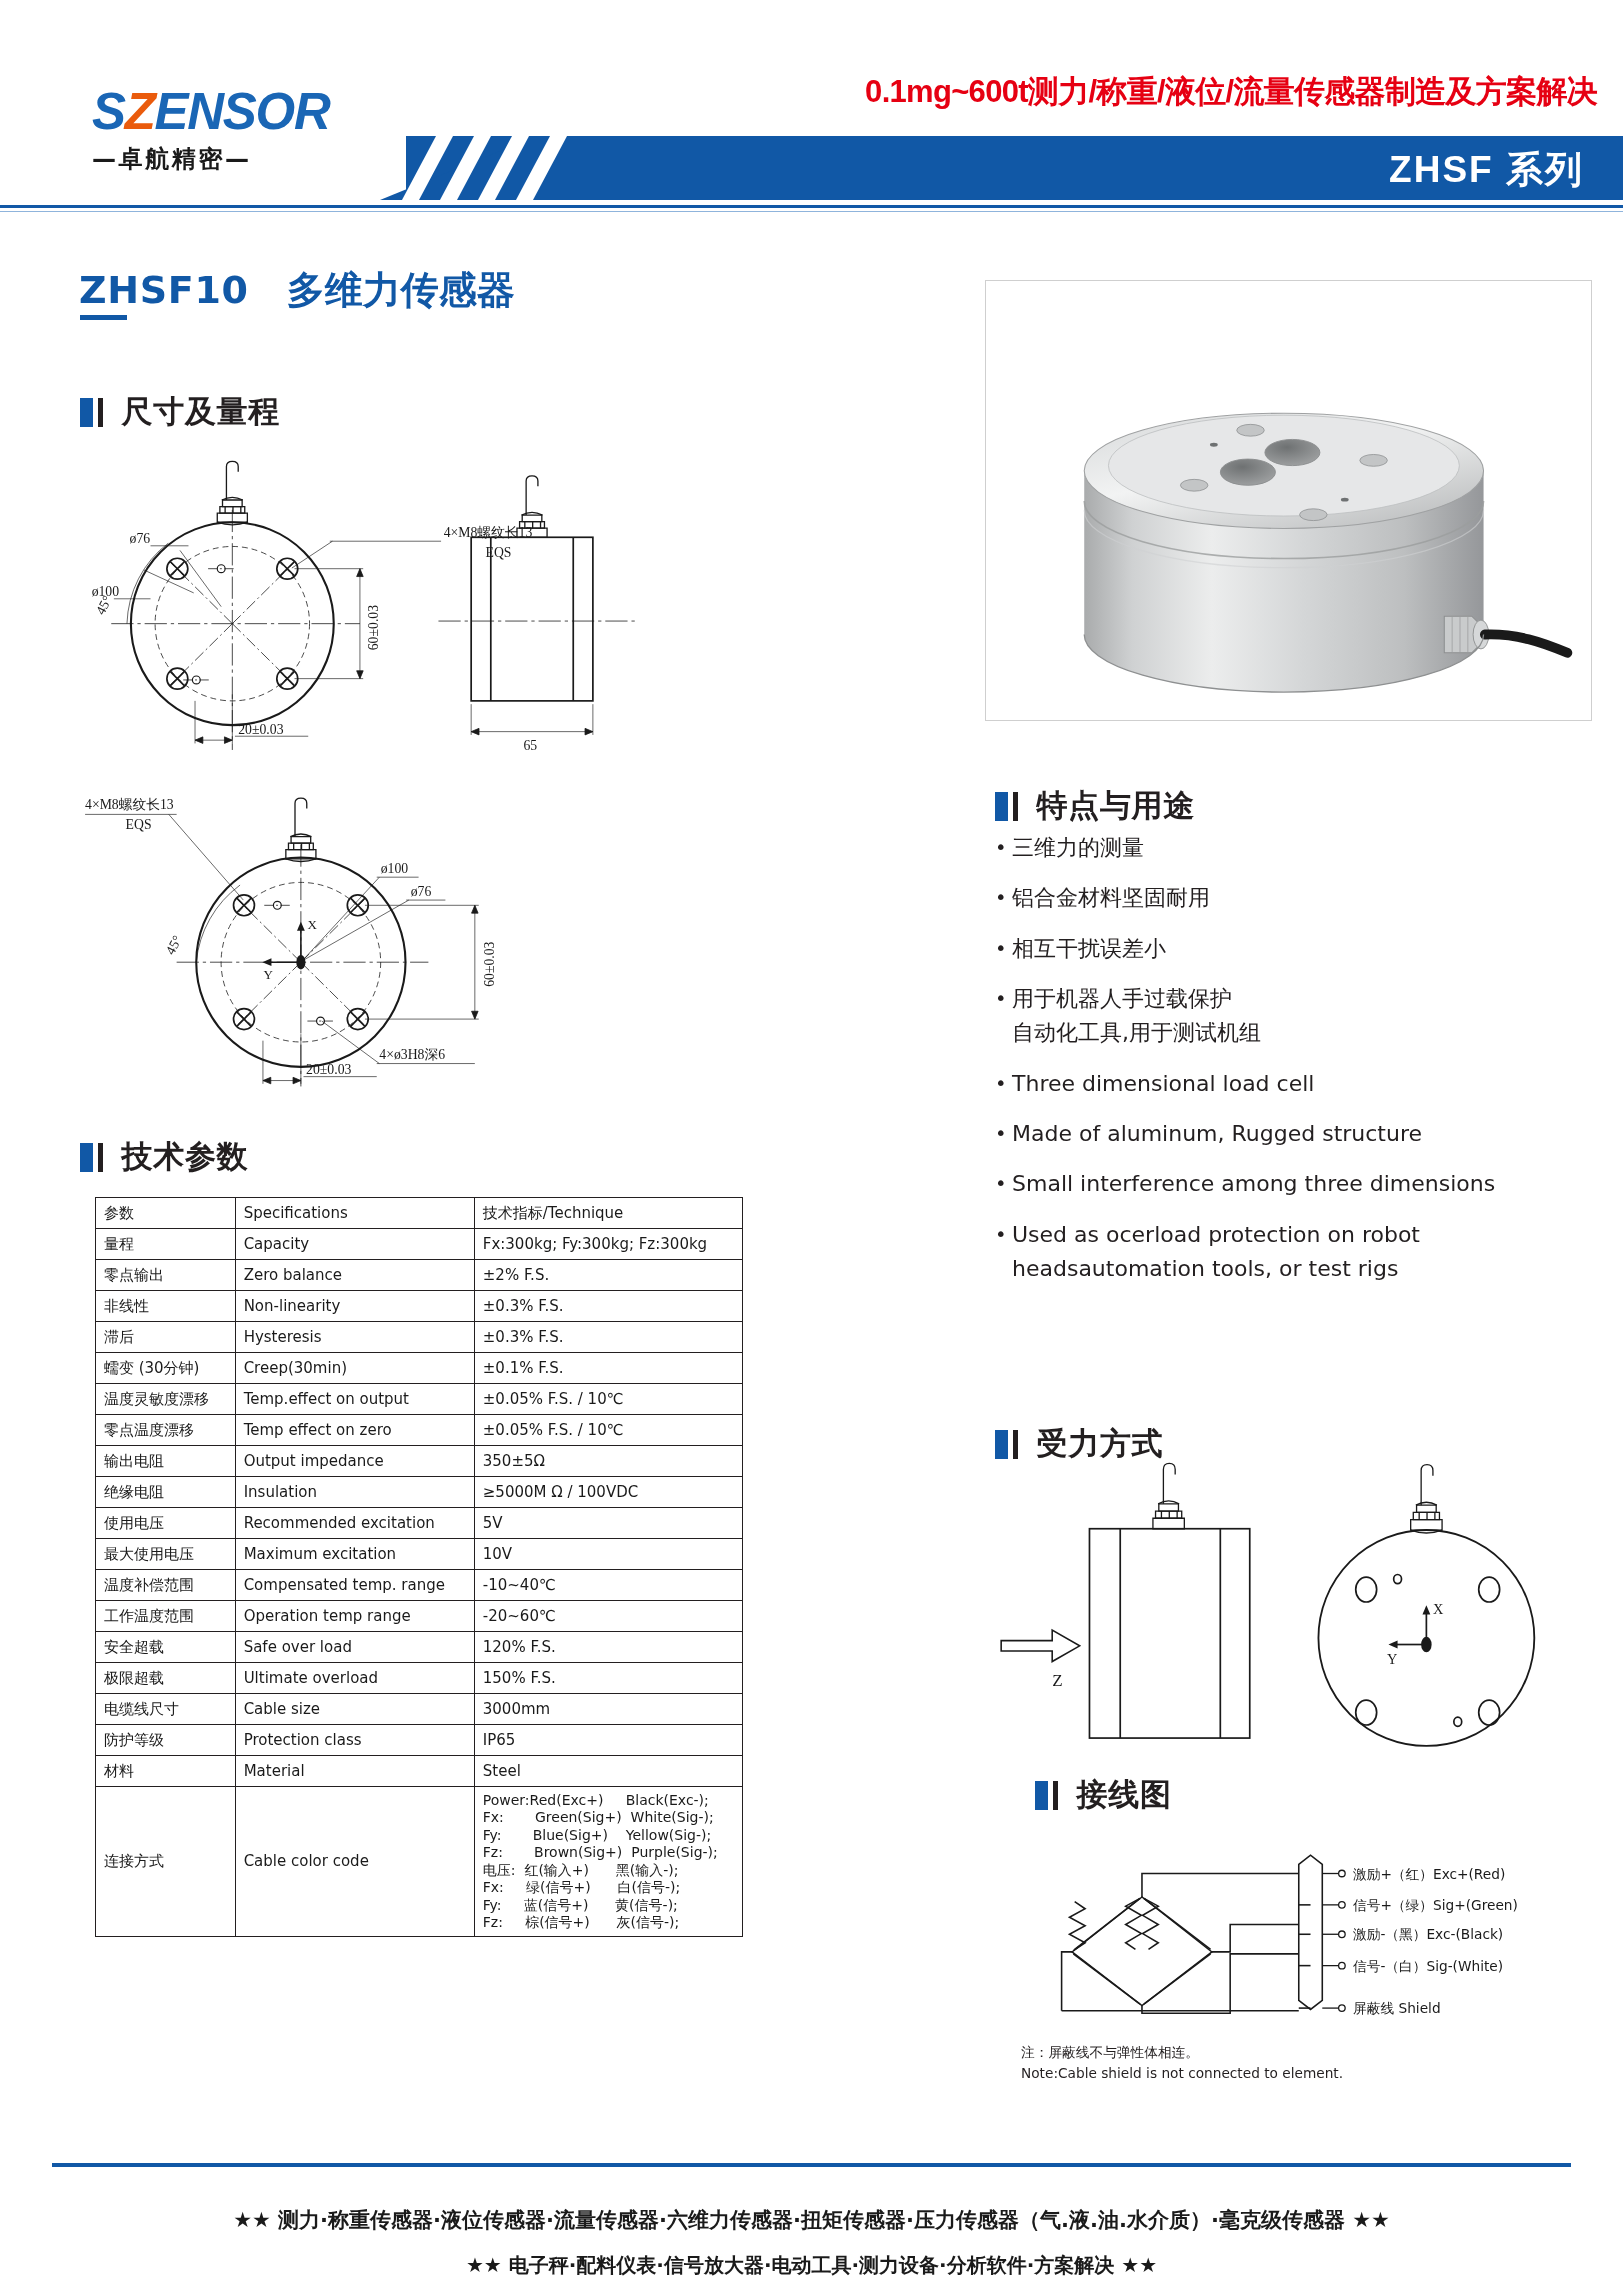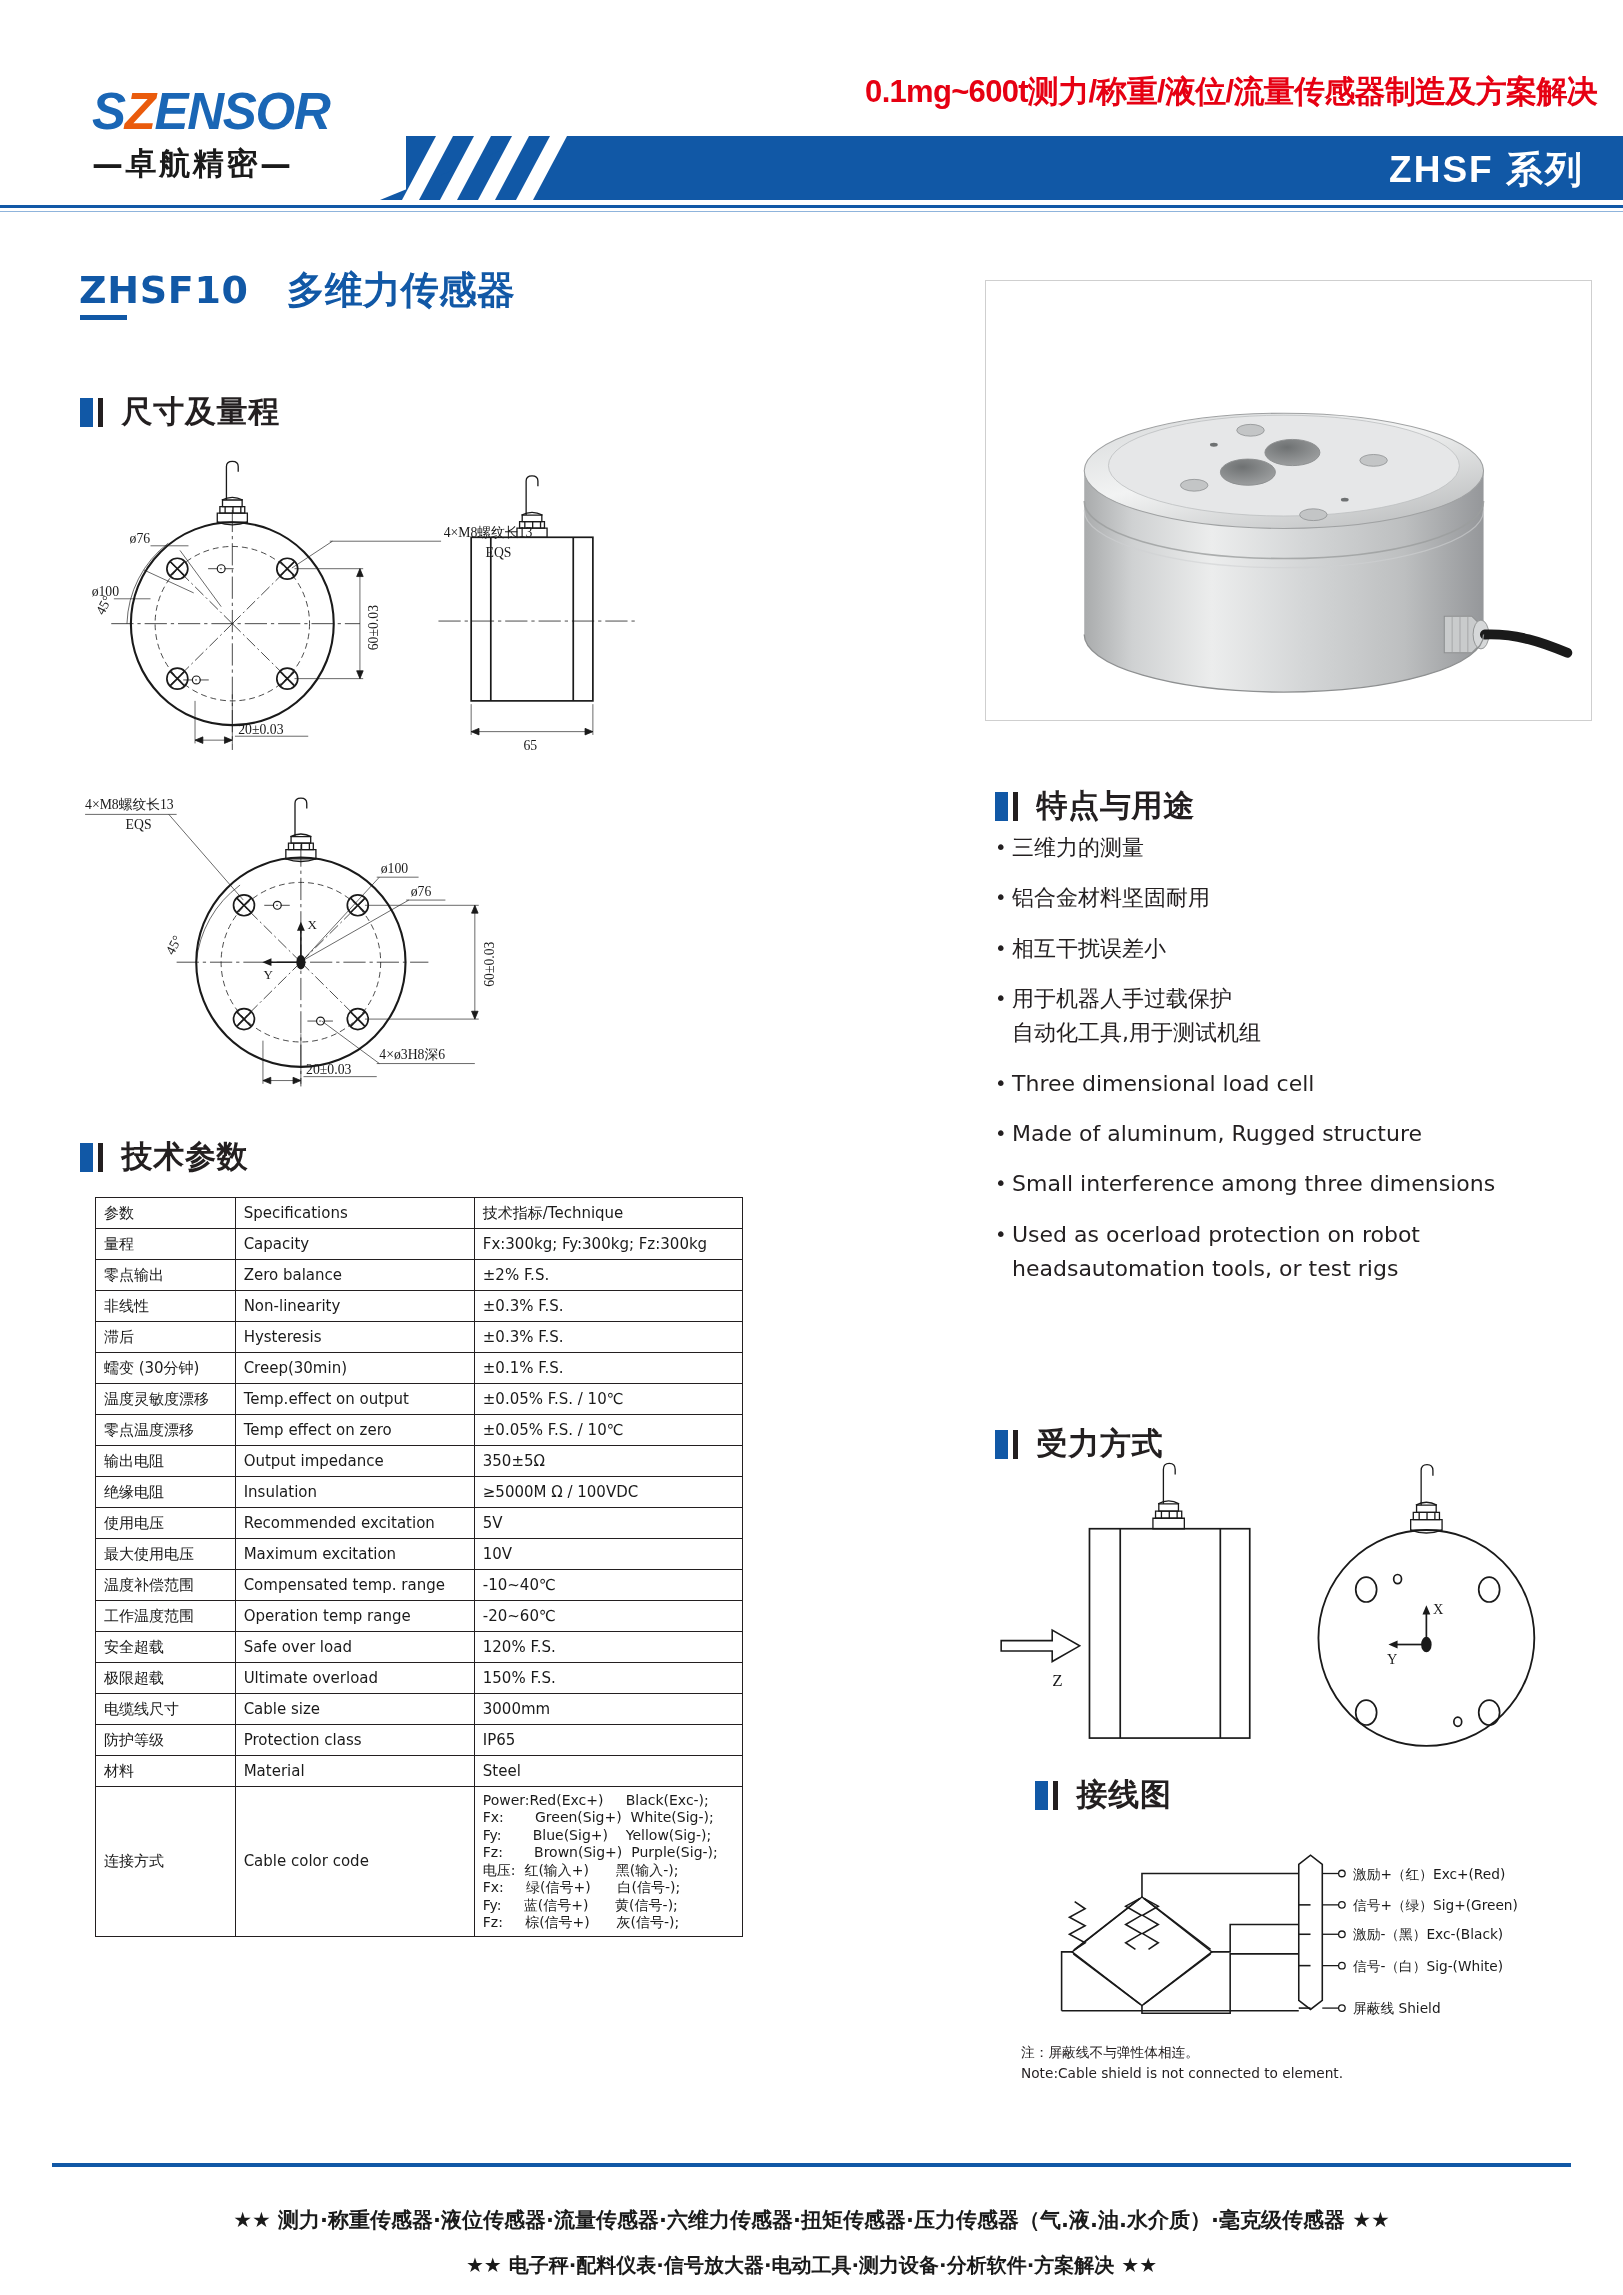--- a/index.html
+++ b/index.html
@@ -45,21 +45,21 @@
   
   .logo{position:absolute;left:92px;top:84px;width:406px;height:105px;}
   .logo-text{
     font-size:51px;font-weight:bold;font-style:italic;color:#1a66b5;
     letter-spacing:-1.3px;line-height:56px;
     font-family:"Liberation Sans",sans-serif;
   }
   .logo-sz{color:#1a66b5;}
   .logo-z{color:#ea5b0c;}
   .logo-sub{
-    margin-top:2.6px;font-size:31px;font-weight:bold;color:#1a1a1a;
+    margin-top:2.6px;font-size:24px;font-weight:bold;color:#1a1a1a;
     letter-spacing:2.6px;
     font-family:"DejaVu Sans",sans-serif;
   }
   
   .ptitle{
     position:absolute;left:79px;top:265px;
     font-size:38px;font-weight:bold;color:#1158a6;
     font-family:"DejaVu Sans",sans-serif;
     white-space:nowrap;
   }

